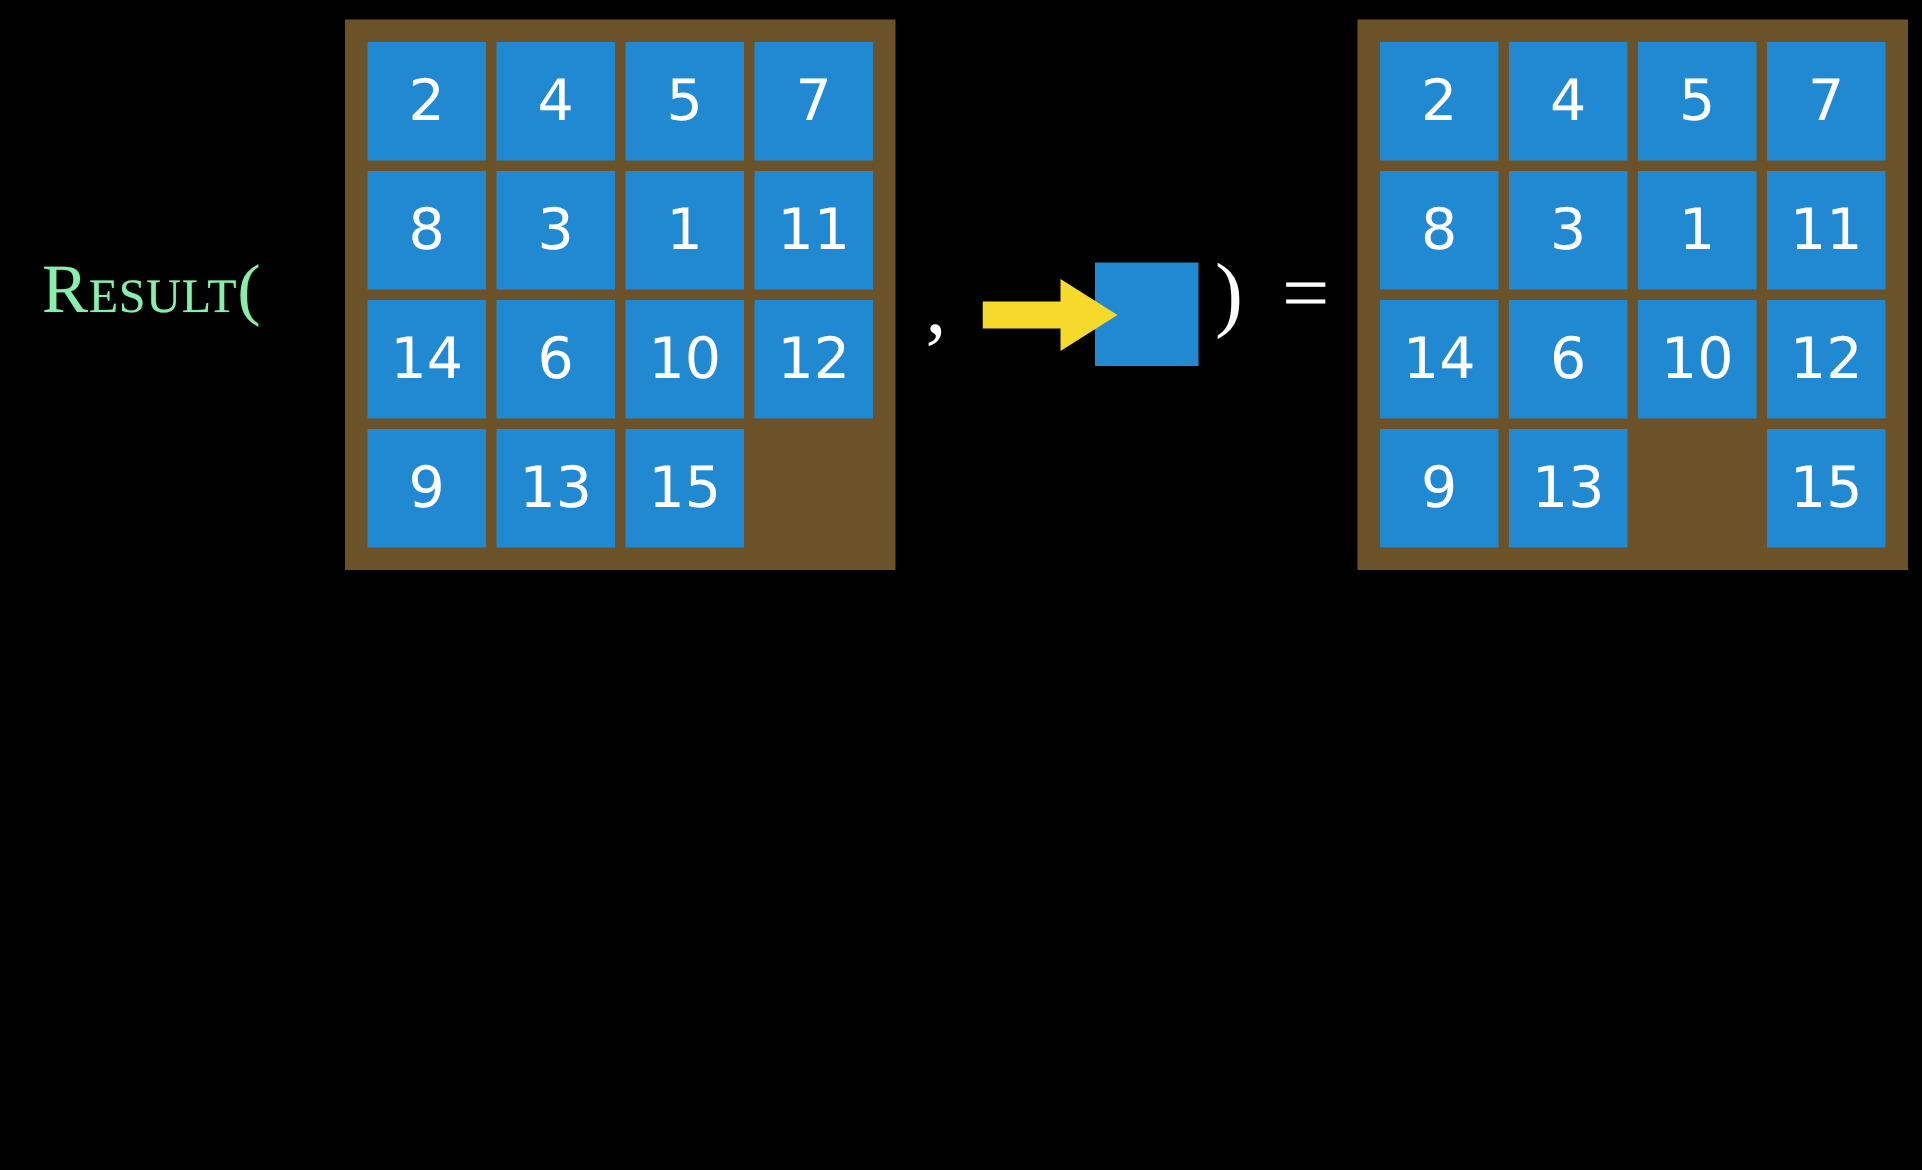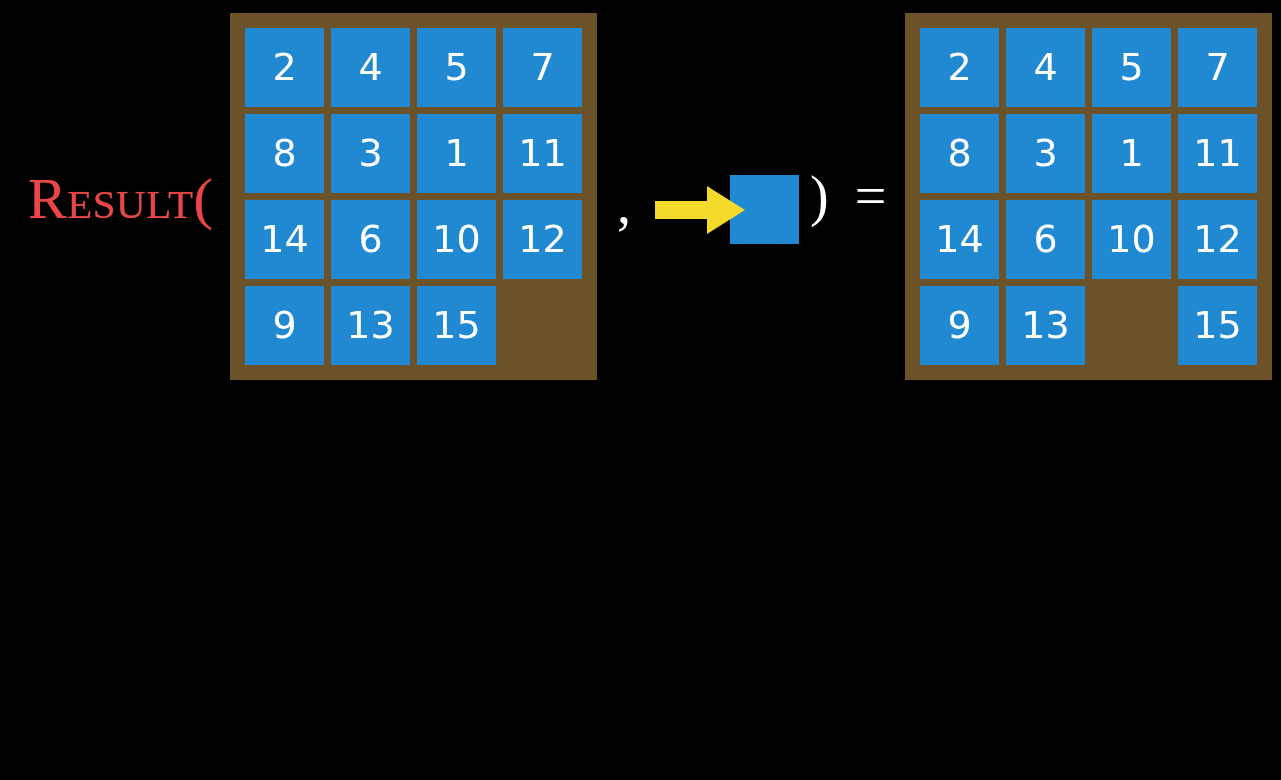--- a/index.html
+++ b/index.html
@@ -26,24 +26,24 @@
     position: absolute;
     left: 0;
     width: 1281px;
   }
   .eq-row.row-1 { top: 0px;   height: 392px; }
   .eq-row.row-2 { top: 390px; height: 390px; }
 
   
   .result-label {
     position: absolute;
-    color: #ef4444;
+    color: #86efac;
     font-family: "Liberation Serif", serif;
     font-variant: small-caps;
-    font-size: 58px;
+    font-size: 46px;
     line-height: 1;
     letter-spacing: 0.5px;
     white-space: nowrap;
     text-shadow: 0 0 1px rgba(255,255,255,0.35);
   }
   .row-1 .result-label { left: 28px; top: 170px; }
 
   
   .board {
     position: absolute;

